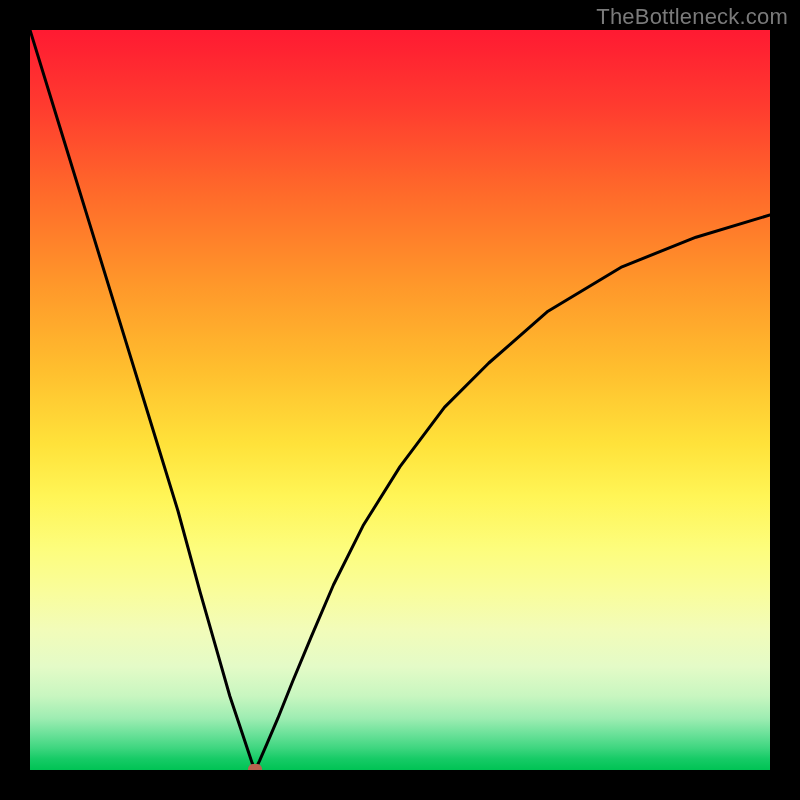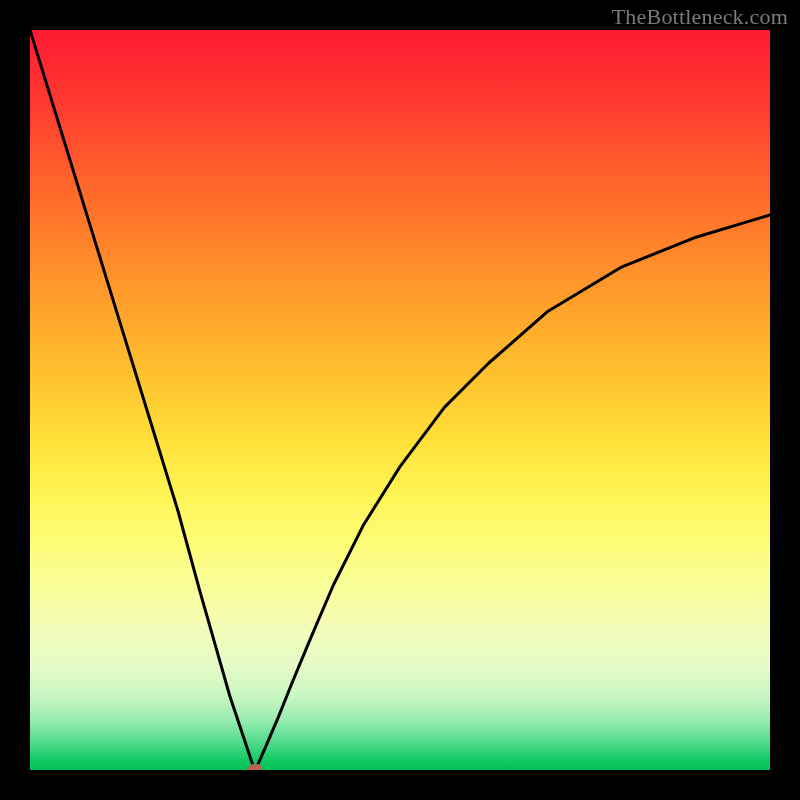--- a/index.html
+++ b/index.html
@@ -11,21 +11,20 @@
     overflow: hidden;
     font-family: Arial, Helvetica, sans-serif;
   }
   .frame {
     position: absolute;
     top: 0;
     left: 0;
     width: 800px;
     height: 800px;
     background: #000;
-    font-family: Liberation Serif, serif;
   }
   .plot-area {
     position: absolute;
     top: 30px;
     left: 30px;
     width: 740px;
     height: 740px;
     
   }
   .gradient {

